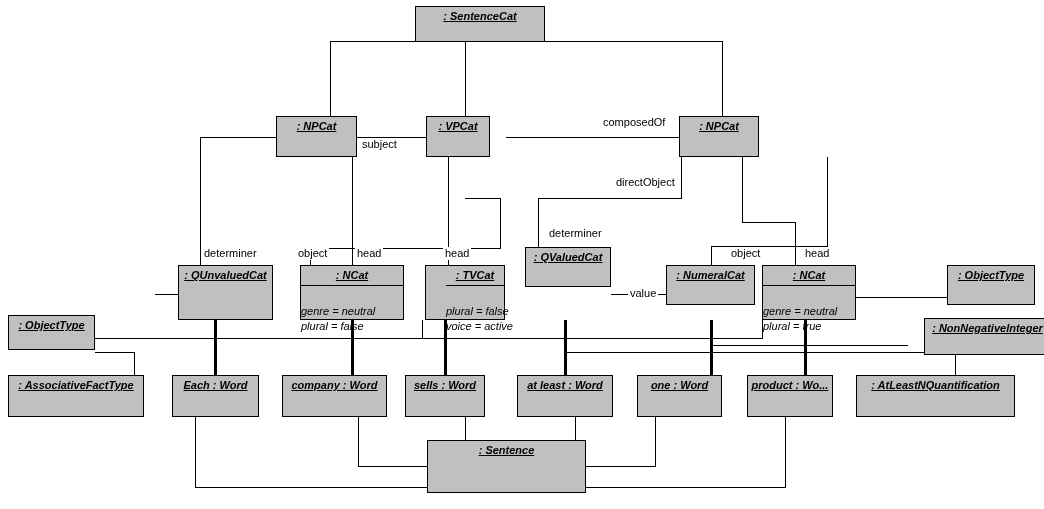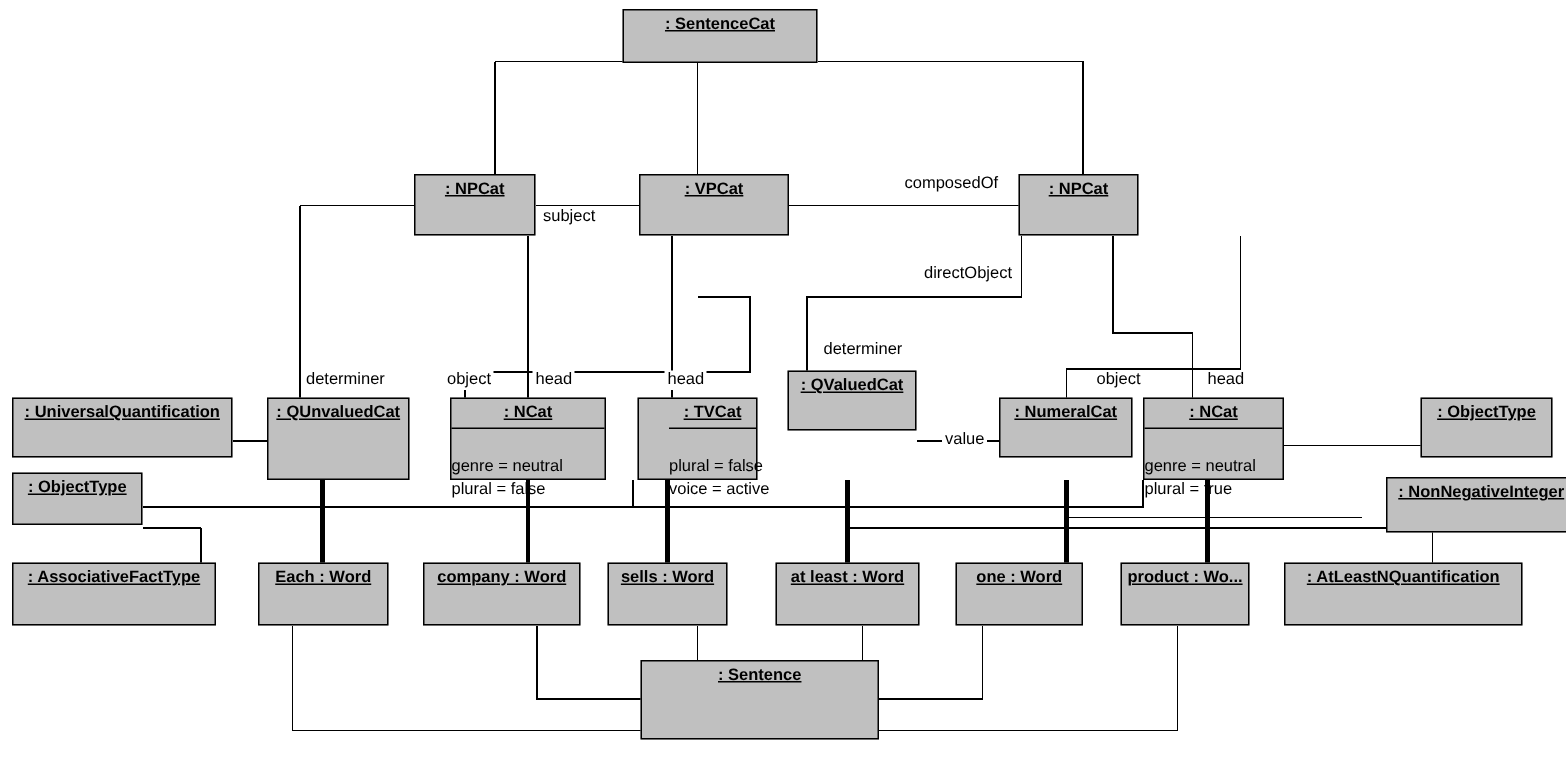--- a/index.html
+++ b/index.html
@@ -24,20 +24,21 @@
     width: 1044px;
     height: 509px;
     pointer-events: none;
   }
   .node {
     position: absolute;
     box-sizing: border-box;
     background: #c0c0c0;
     border: 1px solid #000000;
     z-index: 5;
+    font-style: italic;
   }
   .node .title {
     display: block;
     text-align: center;
     font-size: 11px;
     font-weight: bold;
     text-decoration: underline;
     color: #000000;
     line-height: 13px;
     padding-top: 3px;
@@ -139,31 +140,28 @@
   </svg>
 
   <div class="node" style="left:415px; top:6px; width:130px; height:36px;">
     <span class="title">: SentenceCat</span>
   </div>
 
   <div class="node" style="left:276px; top:116px; width:81px; height:41px;">
     <span class="title">: NPCat</span>
   </div>
 
-  <div class="node" style="left:426px; top:116px; width:100px; height:41px;">
+  <div class="node" style="left:426px; top:116px; width:64px; height:41px;">
     <span class="title">: VPCat</span>
   </div>
 
   <div class="node" style="left:679px; top:116px; width:80px; height:41px;">
     <span class="title">: NPCat</span>
   </div>
 
-  <div class="node" style="left:8px; top:265px; width:147px; height:40px;">
-    <span class="title">: UniversalQuantification</span>
-  </div>
 
   <div class="node" style="left:178px; top:265px; width:95px; height:55px;">
     <span class="title">: QUnvaluedCat</span>
   </div>
 
   <div class="node compart" style="left:300px; top:265px; width:104px; height:55px;">
     <span class="title">: NCat</span>
     <span class="attrs">
       <span class="attr">genre = neutral</span>
       <span class="attr">plural = false</span>

